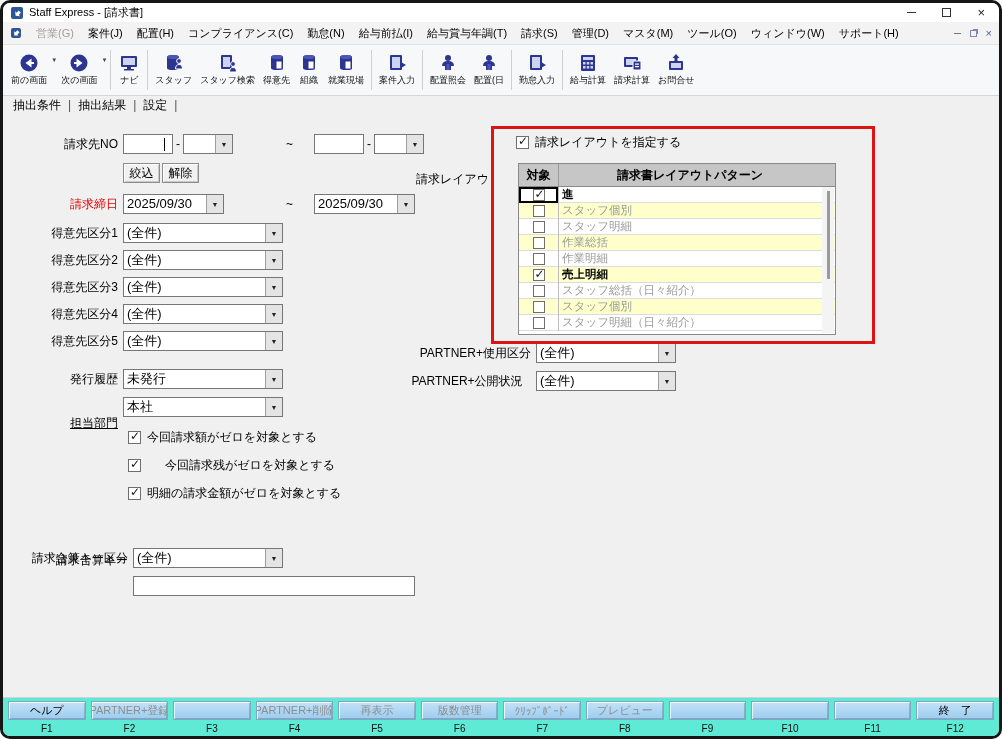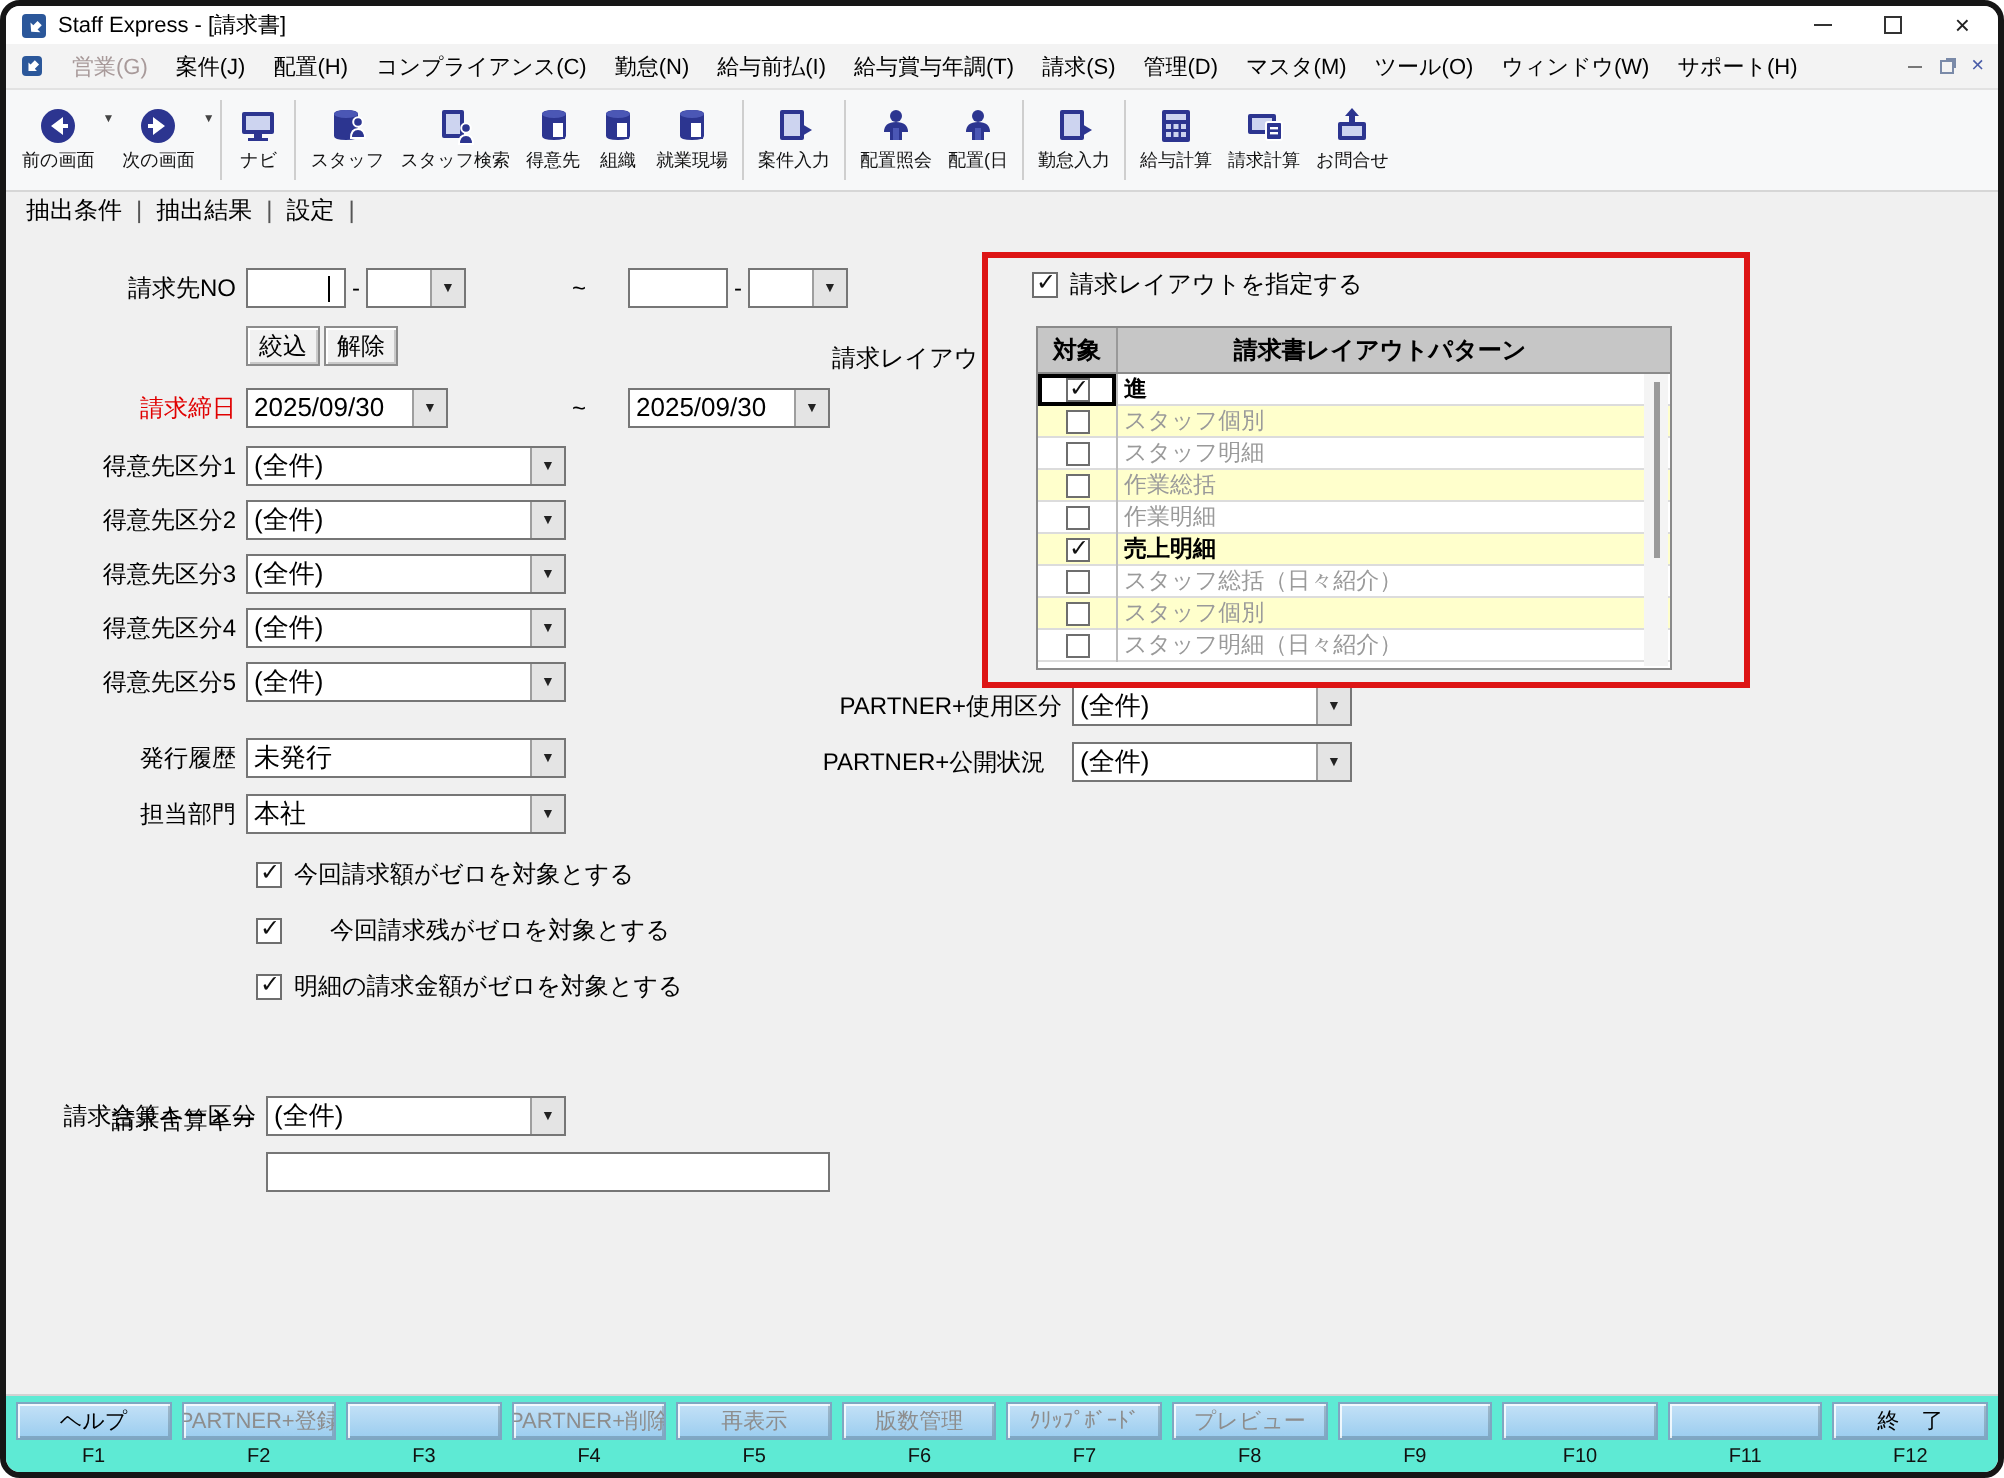--- a/index.html
+++ b/index.html
@@ -352,21 +352,21 @@
     <div class="abs combo" style="left:120px;top:218px;width:160px;">
       <span class="cval">(全件)</span>
         <span class="cbtn"></span>
     </div>
 
     <div class="abs flabel" style="left:30px;top:256px;width:85px;">発行履歴</div>
     <div class="abs combo" style="left:120px;top:256px;width:160px;">
       <span class="cval">未発行</span>
         <span class="cbtn"></span>
     </div>
-    <div class="abs flabel" style="left:30px;top:284px;width:85px;">担当部門</div>
+    <div class="abs flabel" style="left:30px;top:300px;width:85px;text-decoration:underline;">担当部門</div>
     <div class="abs combo" style="left:120px;top:284px;width:160px;">
       <span class="cval">本社</span>
         <span class="cbtn"></span>
     </div>
 
     <div class="chkrow" style="left:125px;top:315px;">
       <div class="chk checked"></div>
       <span class="chklabel">今回請求額がゼロを対象とする</span>
     </div>
     <div class="chkrow" style="left:125px;top:343px;gap:24px;">

